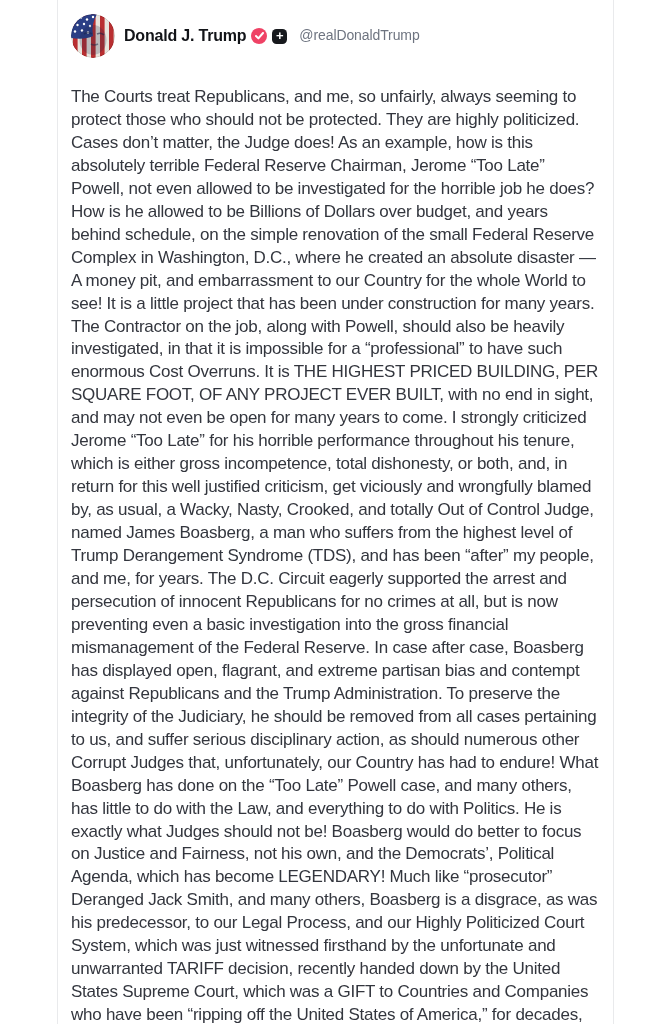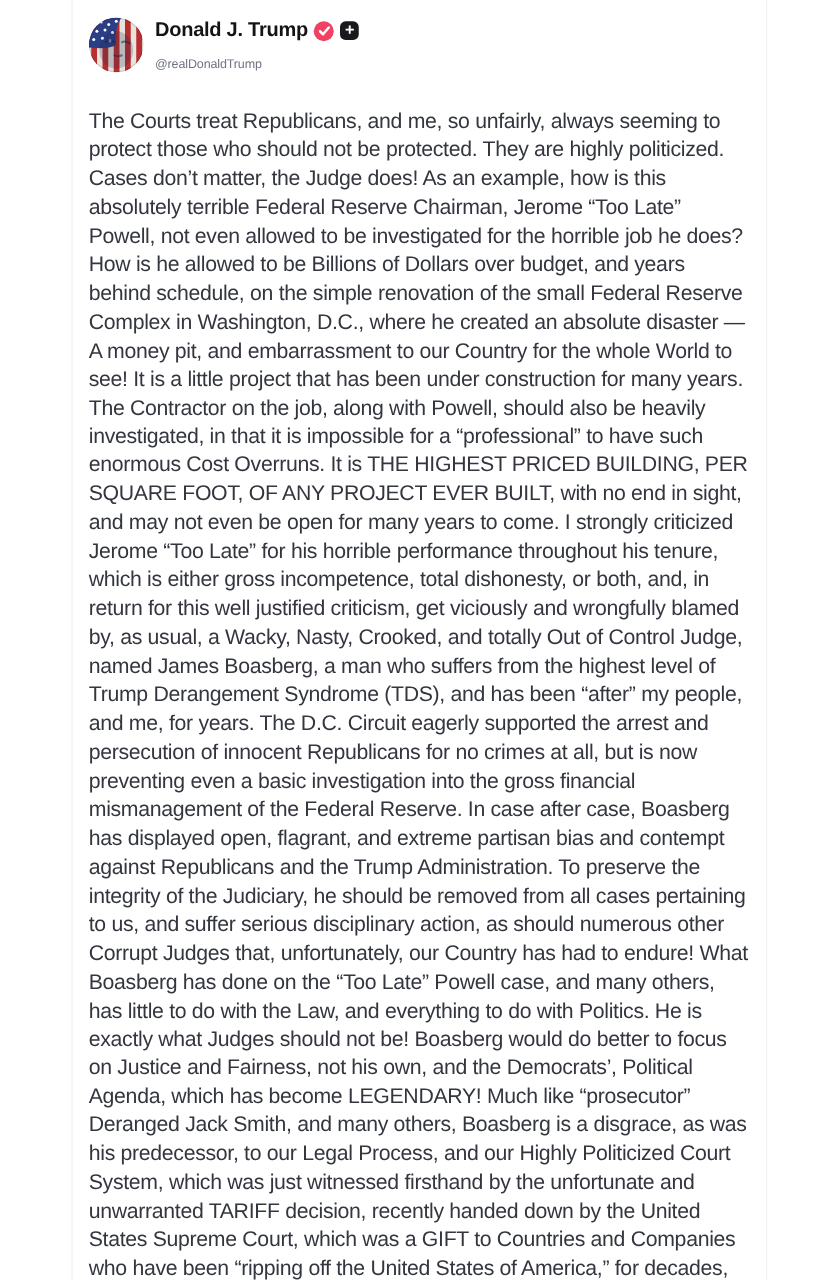--- a/index.html
+++ b/index.html
@@ -33,21 +33,20 @@
     width: 44px;
     height: 44px;
     border-radius: 50%;
     overflow: hidden;
     flex: 0 0 44px;
     cursor: pointer;
   }
   .avatar svg { display: block; }
   .id-block {
     display: flex;
-    flex-direction: column;
     justify-content: flex-start;
     gap: 12px;
   }
   .name-row {
     display: flex;
     align-items: center;
     gap: 5px;
   }
   .display-name {
     font-size: 16px;
@@ -71,21 +70,21 @@
     border-radius: 4.5px;
     background: #17191d;
     color: #ffffff;
     font-size: 13px;
     font-weight: 800;
     line-height: 14px;
     text-align: center;
     display: inline-block;
   }
   .handle {
-    font-size: 10px;
+    font-size: 14px;
     color: #6e7480;
     letter-spacing: -0.1px;
     cursor: pointer;
   }
   .post-body {
     margin-top: 28px;
     font-size: 17px;
     line-height: 22.95px;
     letter-spacing: -0.25px;
     color: #33363e;

